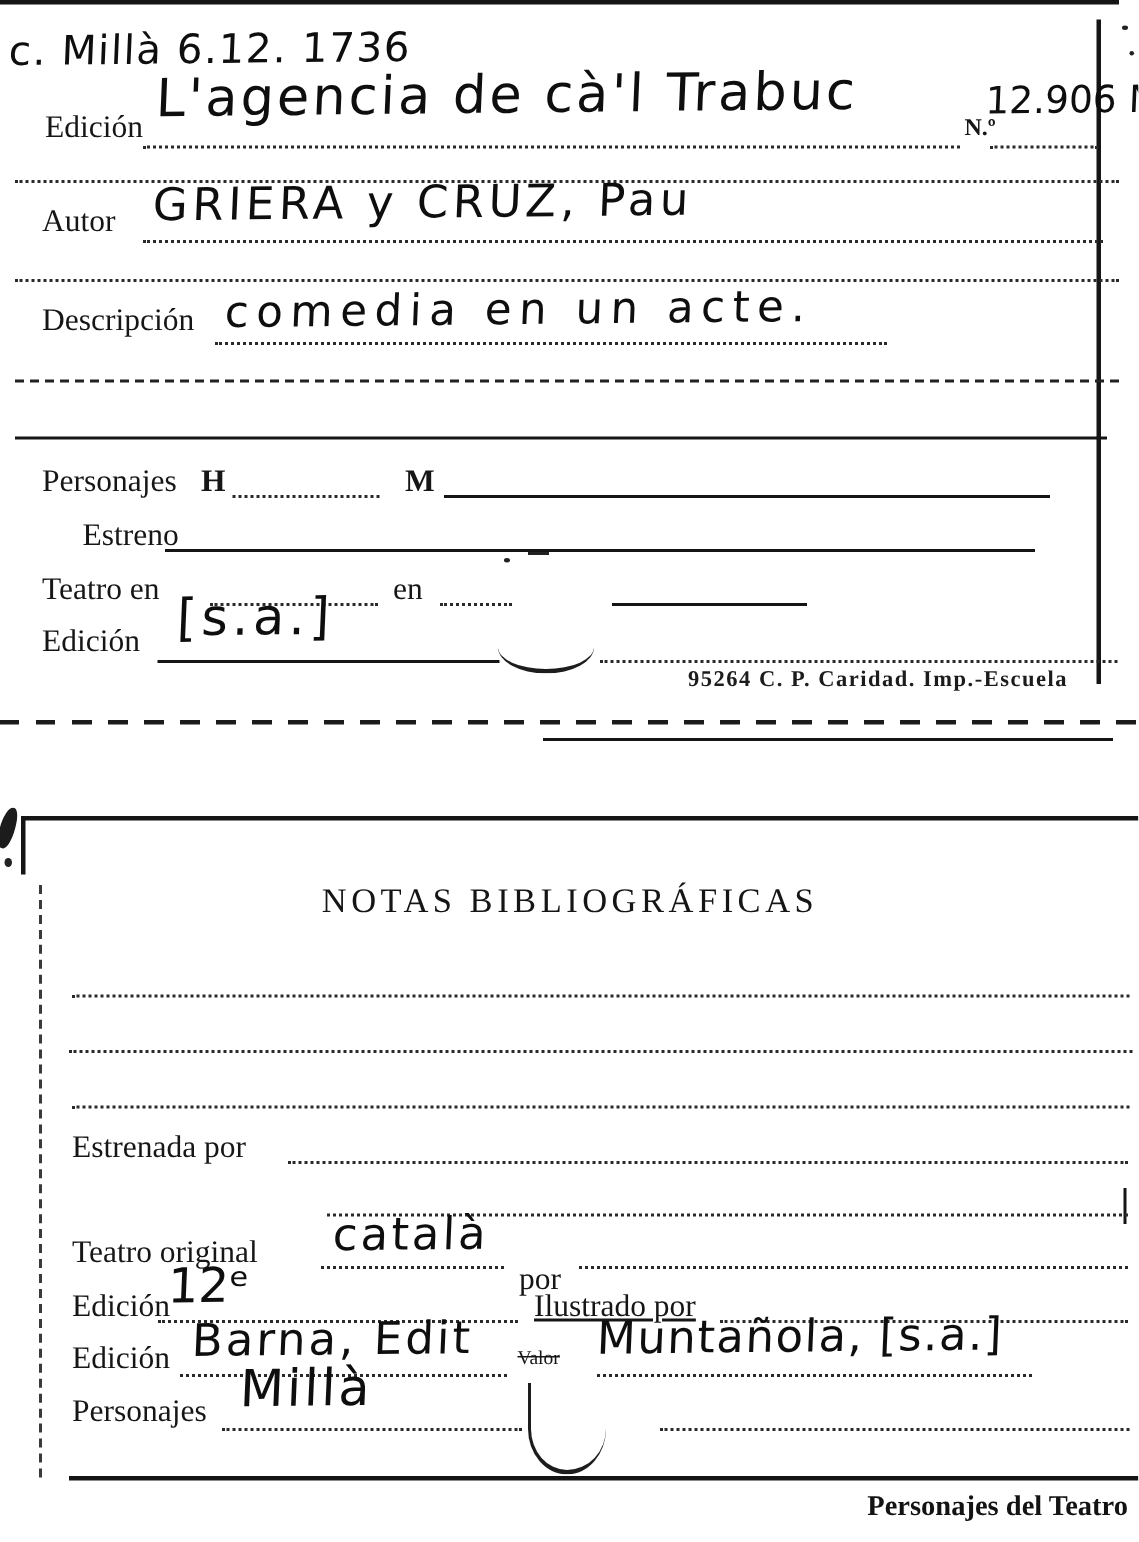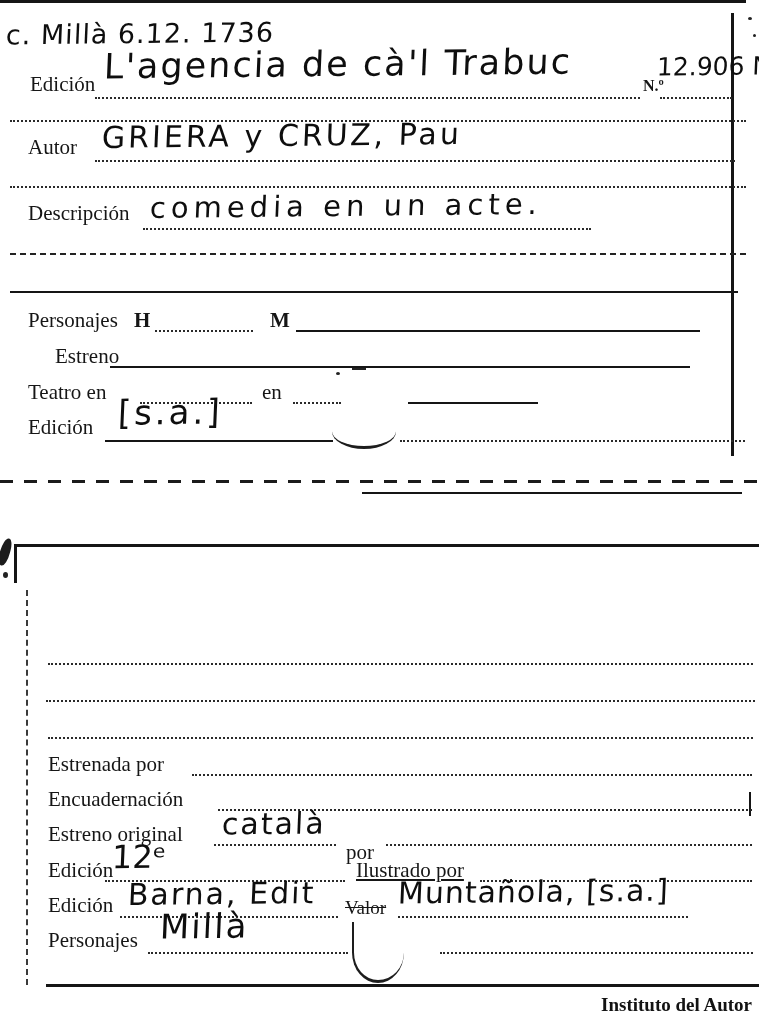--- a/index.html
+++ b/index.html
@@ -78,63 +78,64 @@
   <div class="rule solid" style="left:408px;top:402px;width:130px;"></div>
   <div class="speck" style="left:336px;top:372px;width:4px;height:3px;"></div>
   <div class="speck" style="left:352px;top:368px;width:14px;height:2px;border-radius:0;"></div>
 
   <span class="lbl" style="left:28px;top:415px;">Edición</span>
   <div class="hw" style="left:118px;top:392px;font-size:34px;letter-spacing:3px;">[s.a.]</div>
   <div class="rule solid" style="left:105px;top:440px;width:228px;"></div>
   <div class="rule dot" style="left:400px;top:440px;width:345px;"></div>
   <div class="blob" style="left:332px;top:414px;width:64px;height:32px;border-bottom-width:3px;"></div>
 
+  <div class="imprint" style="left:430px;top:445px;width:282px;">95264  C. P. Caridad. Imp.-Escuela</div>
 
   <div class="rule longdash" style="left:0;top:480px;width:759px;"></div>
   <div class="rule solid" style="left:362px;top:492px;width:380px;"></div>
 
   <div class="rule thick" style="left:14px;top:544px;width:745px;"></div>
   <div class="vline solid" style="left:14px;top:545px;height:38px;"></div>
   <div class="vline dash" style="left:26px;top:590px;height:395px;"></div>
   <div class="smudge" style="left:0;top:538px;width:10px;height:28px;border-radius:60% 40% 55% 45%;transform:rotate(14deg);"></div>
   <div class="speck" style="left:3px;top:572px;width:5px;height:6px;"></div>
   <div class="vline solid" style="left:749px;top:792px;height:24px;border-left-width:2px;"></div>
 
+  <div class="card2-title" style="left:40px;top:588px;width:680px;">NOTAS BIBLIOGRÁFICAS</div>
 
   <div class="rule dot" style="left:48px;top:663px;width:705px;"></div>
   <div class="rule dot" style="left:46px;top:700px;width:709px;"></div>
   <div class="rule dot" style="left:48px;top:737px;width:705px;"></div>
 
   <span class="lbl" style="left:48px;top:752px;">Estrenada por</span>
   <div class="rule dot" style="left:192px;top:774px;width:560px;"></div>
 
-  <span class="lbl" style="left:48px;top:787px;">Encuadernación</span>
   <div class="rule dot" style="left:218px;top:809px;width:534px;"></div>
 
-  <span class="lbl" style="left:48px;top:822px;">Estreno original</span>
+  <span class="lbl" style="left:48px;top:822px;">Teatro original</span>
   <div class="hw" style="left:222px;top:806px;font-size:30px;letter-spacing:2px;">català</div>
   <div class="rule dot" style="left:214px;top:844px;width:122px;"></div>
   <span class="lbl" style="left:346px;top:840px;">por</span>
   <div class="rule dot" style="left:386px;top:844px;width:366px;"></div>
 
   <span class="lbl" style="left:48px;top:858px;">Edición</span>
   <div class="hw" style="left:112px;top:838px;font-size:32px;">12ᵉ</div>
   <div class="rule dot" style="left:105px;top:880px;width:240px;"></div>
   <span class="lbl" style="left:356px;top:858px;text-decoration:underline;">Ilustrado por</span>
   <div class="rule dot" style="left:480px;top:880px;width:272px;"></div>
 
   <span class="lbl" style="left:48px;top:893px;">Edición</span>
   <div class="hw" style="left:128px;top:876px;font-size:30px;letter-spacing:2px;">Barna, Edit</div>
   <div class="rule dot" style="left:120px;top:916px;width:218px;"></div>
-  <span class="lbl strike" style="left:345px;top:897px;font-size:19px;">Valor</span>
+  <span class="lbl strike" style="left:345px;top:897px;font-size:13px;">Valor</span>
   <div class="hw" style="left:398px;top:874px;font-size:30px;letter-spacing:1px;">Muntañola, [s.a.]</div>
   <div class="rule dot" style="left:398px;top:916px;width:290px;"></div>
 
   <span class="lbl" style="left:48px;top:928px;">Personajes</span>
   <div class="hw" style="left:160px;top:906px;font-size:34px;letter-spacing:2px;">Millà</div>
   <div class="rule dot" style="left:148px;top:952px;width:200px;"></div>
   <div class="rule dot" style="left:440px;top:952px;width:313px;"></div>
   <div class="blob" style="left:352px;top:922px;width:50px;height:58px;border-left-width:2px;border-bottom-width:3px;border-radius:0 0 50% 50%;"></div>
 
   <div class="rule thick" style="left:46px;top:984px;width:713px;"></div>
-  <div class="footer" style="left:480px;top:994px;width:272px;">Instituto del Autor</div>
+  <div class="footer" style="left:480px;top:994px;width:272px;">Personajes del Teatro</div>
 
 </div>
 
 </body></html>

